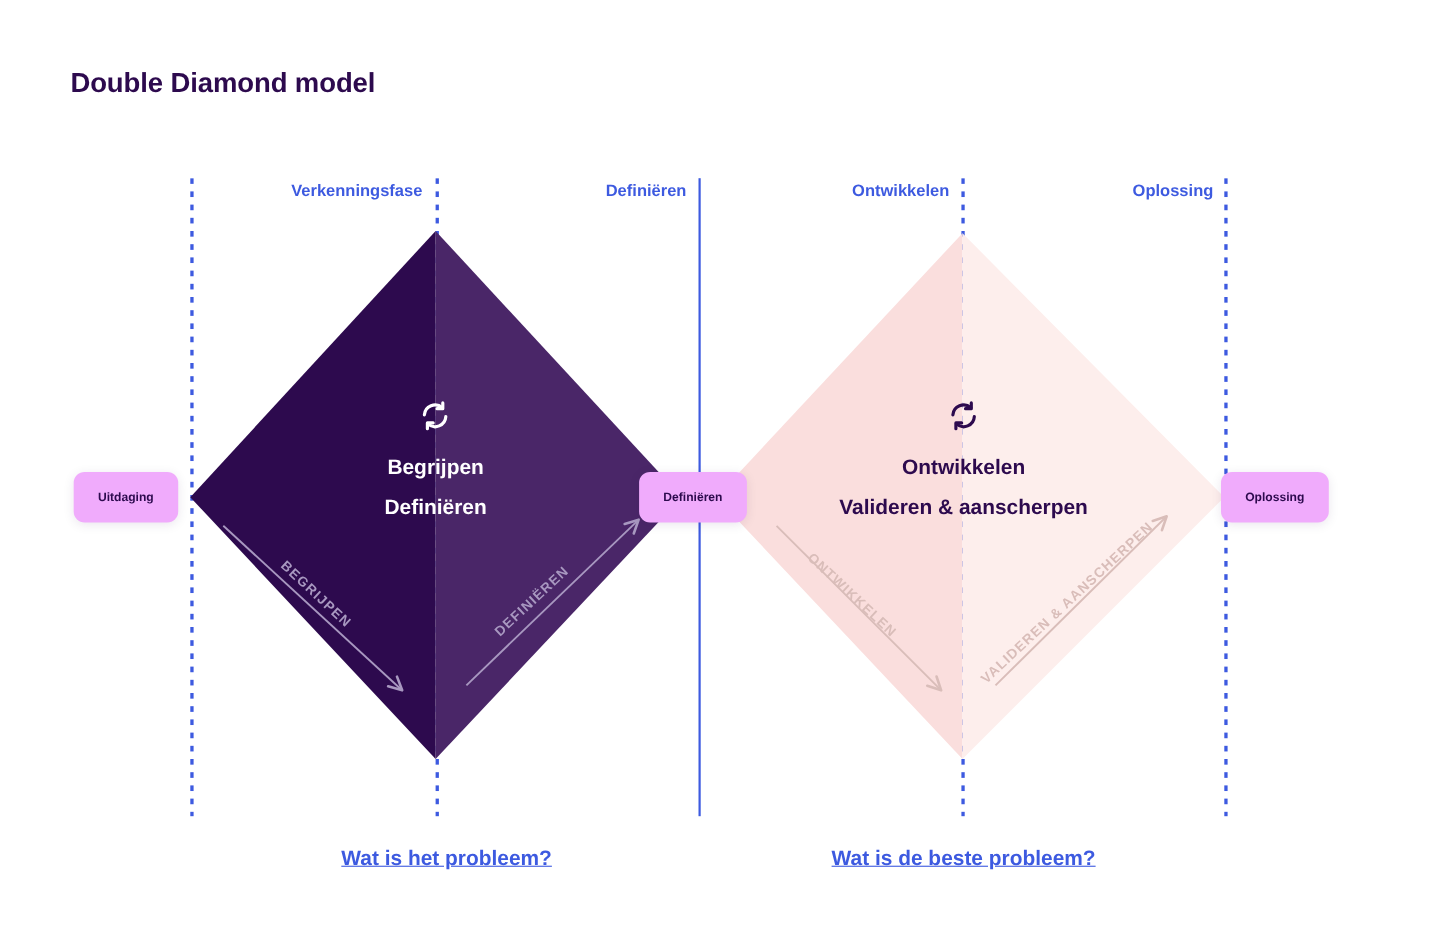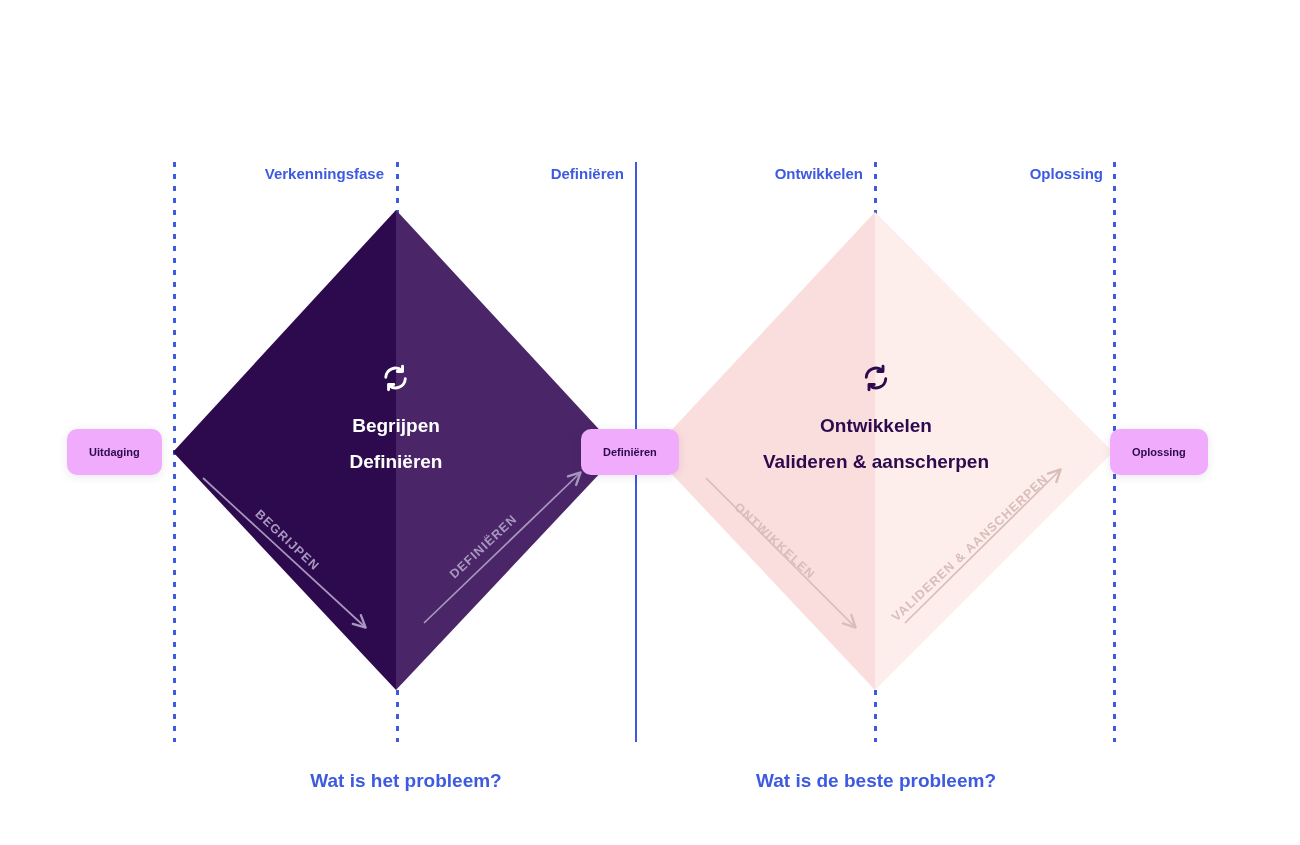--- a/index.html
+++ b/index.html
@@ -71,20 +71,21 @@
 
   
   .question-label {
     position: absolute;
     top: 770px;
     font-size: 19px;
     font-weight: 700;
     color: #3d5ae0;
     white-space: nowrap;
     transform: translateX(-50%);
+    text-decoration: underline;
   }
 
   
   .chip {
     position: absolute;
     top: 429px;
     height: 46px;
     display: flex;
     align-items: center;
     justify-content: center;
@@ -135,20 +136,21 @@
     pointer-events: none;
   }
   .arrow-label.dark { color: #a898c0; }
   .arrow-label.light { color: #d9bdb9; }
 </style>
 </head>
 <body>
 
 <div class="canvas">
 
+  <div class="page-title">Double Diamond model</div>
 
   <div class="guide dotted" style="left:173px;"></div>
   <div class="guide dotted" style="left:396px;"></div>
   <div class="guide solid" style="left:635px;"></div>
   <div class="guide dotted" style="left:874px;"></div>
   <div class="guide dotted" style="left:1113px;"></div>
 
   <svg class="shapes" viewBox="0 0 1300 845">
 
     <polygon points="173,452 396,210 396,690" fill="#2d0a4e"></polygon>

